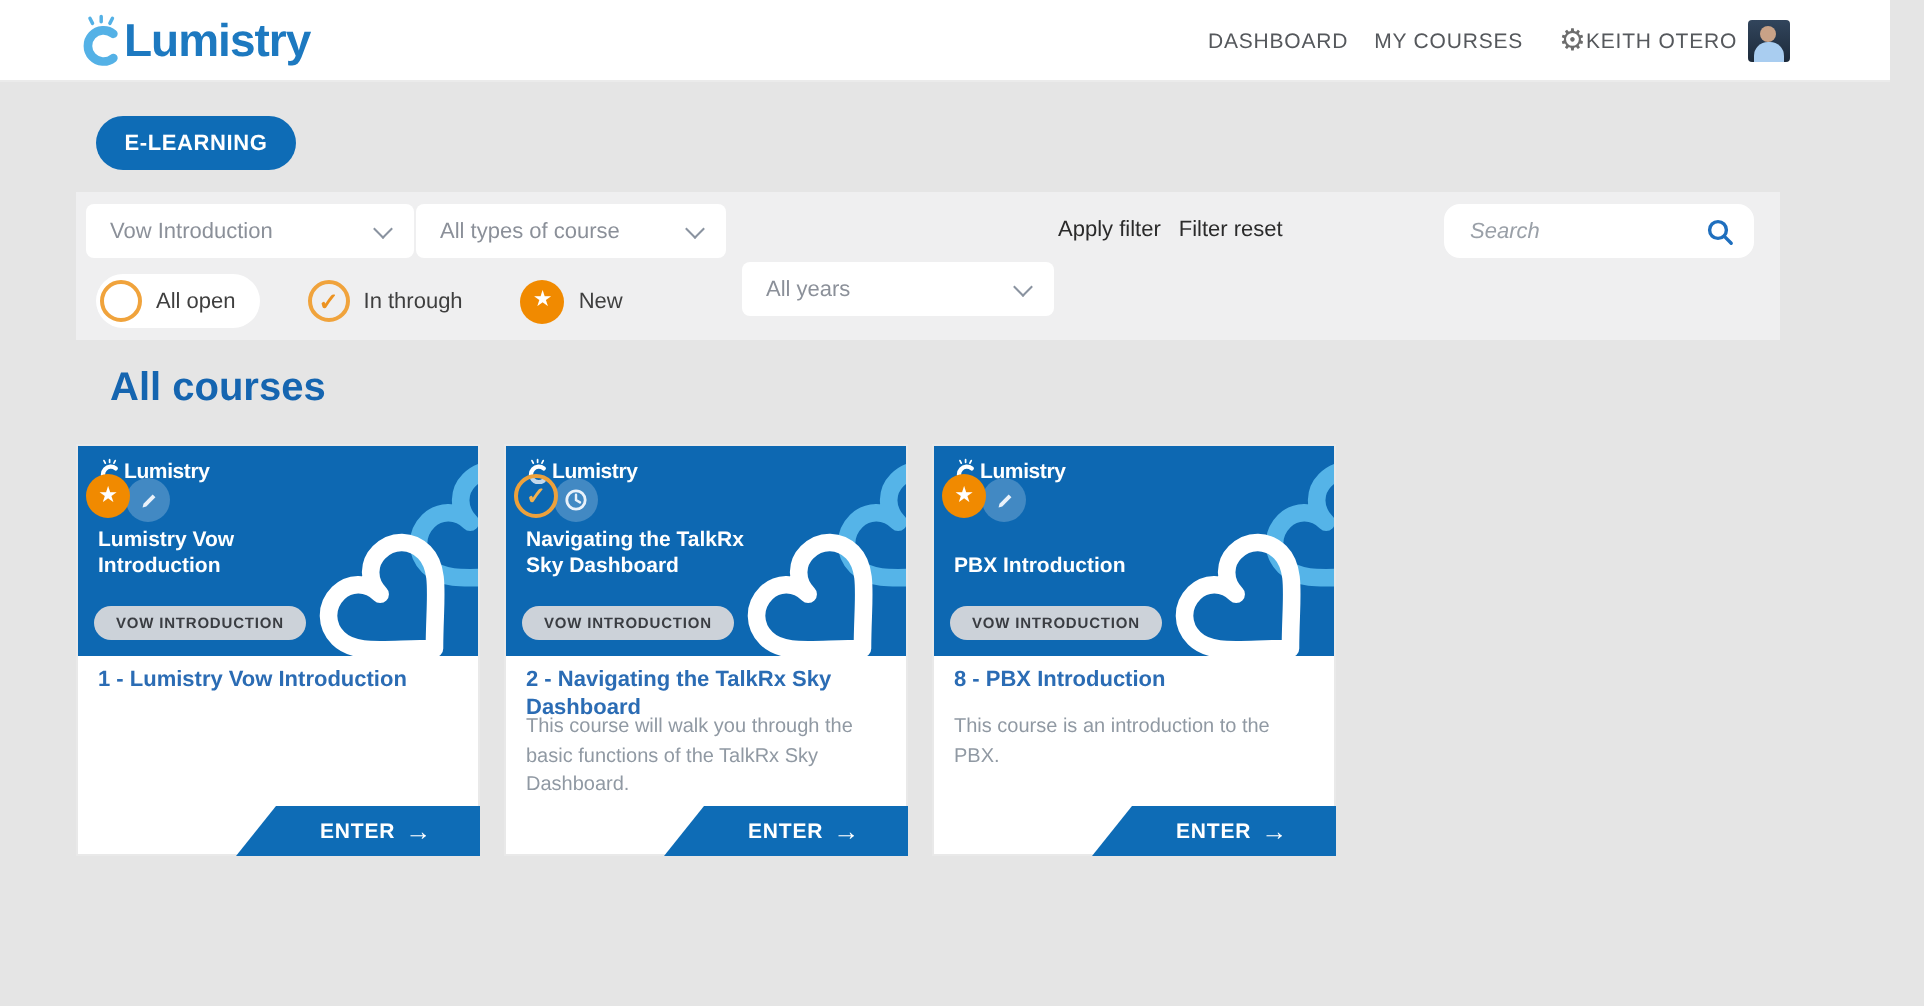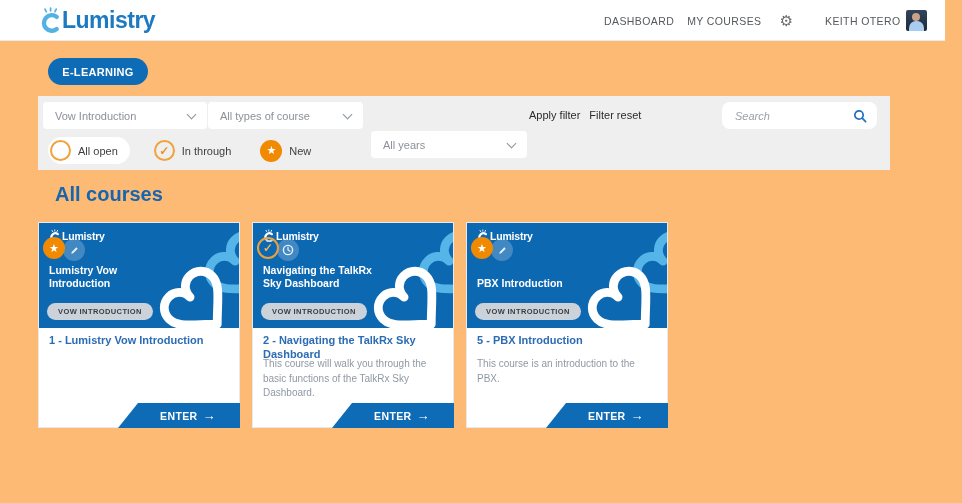--- a/index.html
+++ b/index.html
@@ -1,28 +1,28 @@
 <!DOCTYPE html>
 <html><head>
 <meta charset="utf-8">
 <style>
   * { margin:0; padding:0; box-sizing:border-box; }
   html,body { background:#fff; }
   body { font-family:"Liberation Sans", sans-serif; }
-  .page { position:relative; width:962px; height:503px; background:#fdba74; overflow:hidden; }
+  .page { position:relative; width:962px; height:503px; background:#e5e5e5; overflow:hidden; }
 
   
   .header { position:absolute; left:0; top:0; width:945px; height:41px; background:#fff; border-bottom:1px solid #ebebeb; }
   .logo { position:absolute; left:35px; top:6px; display:flex; align-items:flex-end; gap:1px; cursor:pointer; }
   .logo-text { font-size:23px; font-weight:bold; color:#1d79c0; letter-spacing:-0.5px; line-height:26px; }
   .nav { position:absolute; left:604px; top:0; height:41px; display:flex; align-items:center;justify-content:flex-end; }
   .nav-item { font-size:10.5px; color:#55585c; letter-spacing:0.4px; cursor:pointer; }
   .nav-item + .nav-item { margin-left:13px; }
   .gear { margin-left:18px; font-size:15px; color:#6d6d6d; cursor:pointer; line-height:1; }
-  .user-name { margin-left:32px; font-size:10.5px; color:#55585c; letter-spacing:0.4px; cursor:pointer; }
+  .user-name { font-size:10.5px; color:#55585c; letter-spacing:0.4px; cursor:pointer; }
   .avatar { margin-left:5px; width:21px; height:21px; border-radius:2px; background:linear-gradient(#32455c,#1d2a3a); position:relative; overflow:hidden; cursor:pointer; }
   .avatar .head { position:absolute; left:6.5px; top:3px; width:8px; height:8px; border-radius:50%; background:#c9a287; }
   .avatar .body { position:absolute; left:3px; top:11px; width:15px; height:12px; border-radius:7px 7px 0 0; background:#a9cdf0; }
 
   
   .elearn-btn { position:absolute; left:48px; top:58px; width:100px; height:27px; border:none; border-radius:14px; background:#0e6cb6; color:#fff; font-family:inherit; font-size:11px; font-weight:bold; letter-spacing:0.3px; cursor:pointer; }
 
   
   .panel { position:absolute; left:38px; top:96px; width:852px; height:74px; background:#efeff0; }
   .dropdown { position:absolute; top:6px; height:27px; background:#fff; border-radius:4px; display:flex; align-items:center; padding:0 26px 0 12px; cursor:pointer; }
@@ -247,21 +247,21 @@
         <svg width="11" height="11" viewBox="0 0 12 12">
             <path d="M2.5 9.5 L3 7.5 L8 2.5 L9.5 4 L4.5 9 Z" fill="#eaf2fa"></path>
           </svg>
       </span>
       <span class="badge1 new">
           <span class="star">★</span>
         </span>
       <div class="banner-title">PBX Introduction</div>
       <span class="cat-pill">VOW INTRODUCTION</span>
     </div>
-    <a class="card-title">5 - PBX Introduction</a>
+    <a class="card-title">8 - PBX Introduction</a>
     <p class="card-desc">This course is an introduction to the PBX.</p>
     <button class="enter-btn">
       <span>ENTER</span>
         <span class="enter-arrow">→</span>
     </button>
   </div>
 
 </div>
 
 </body></html>

